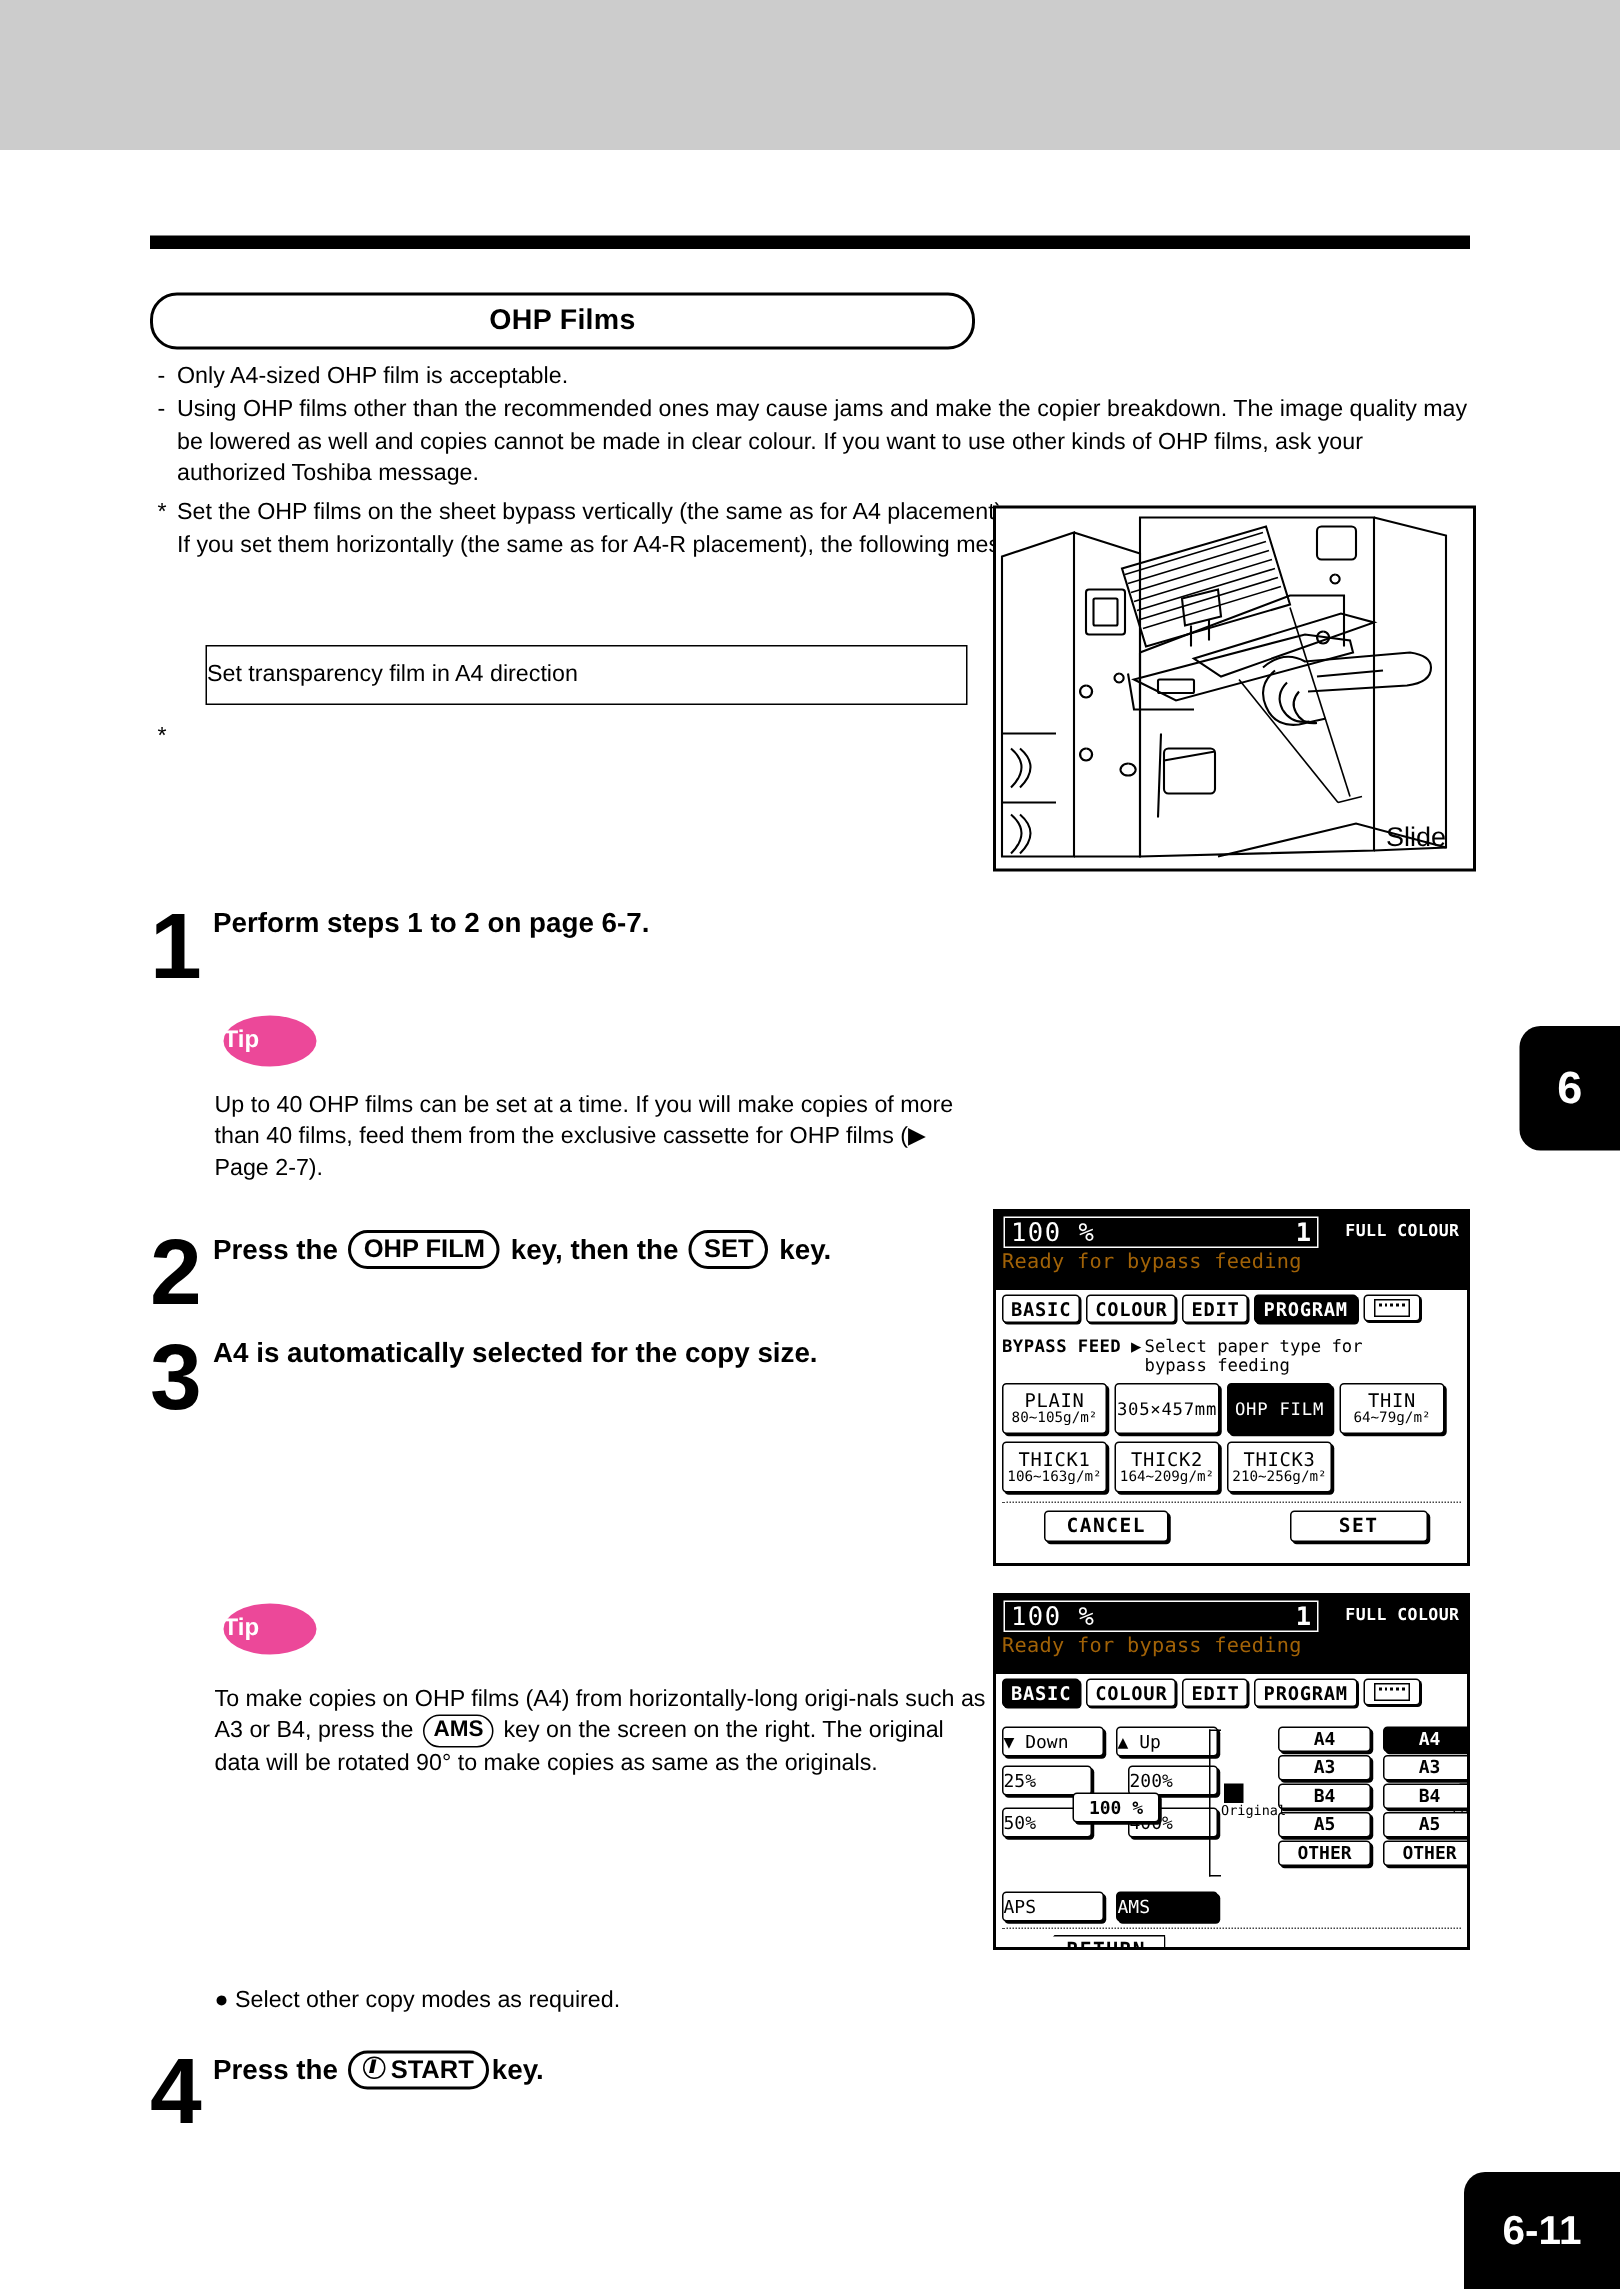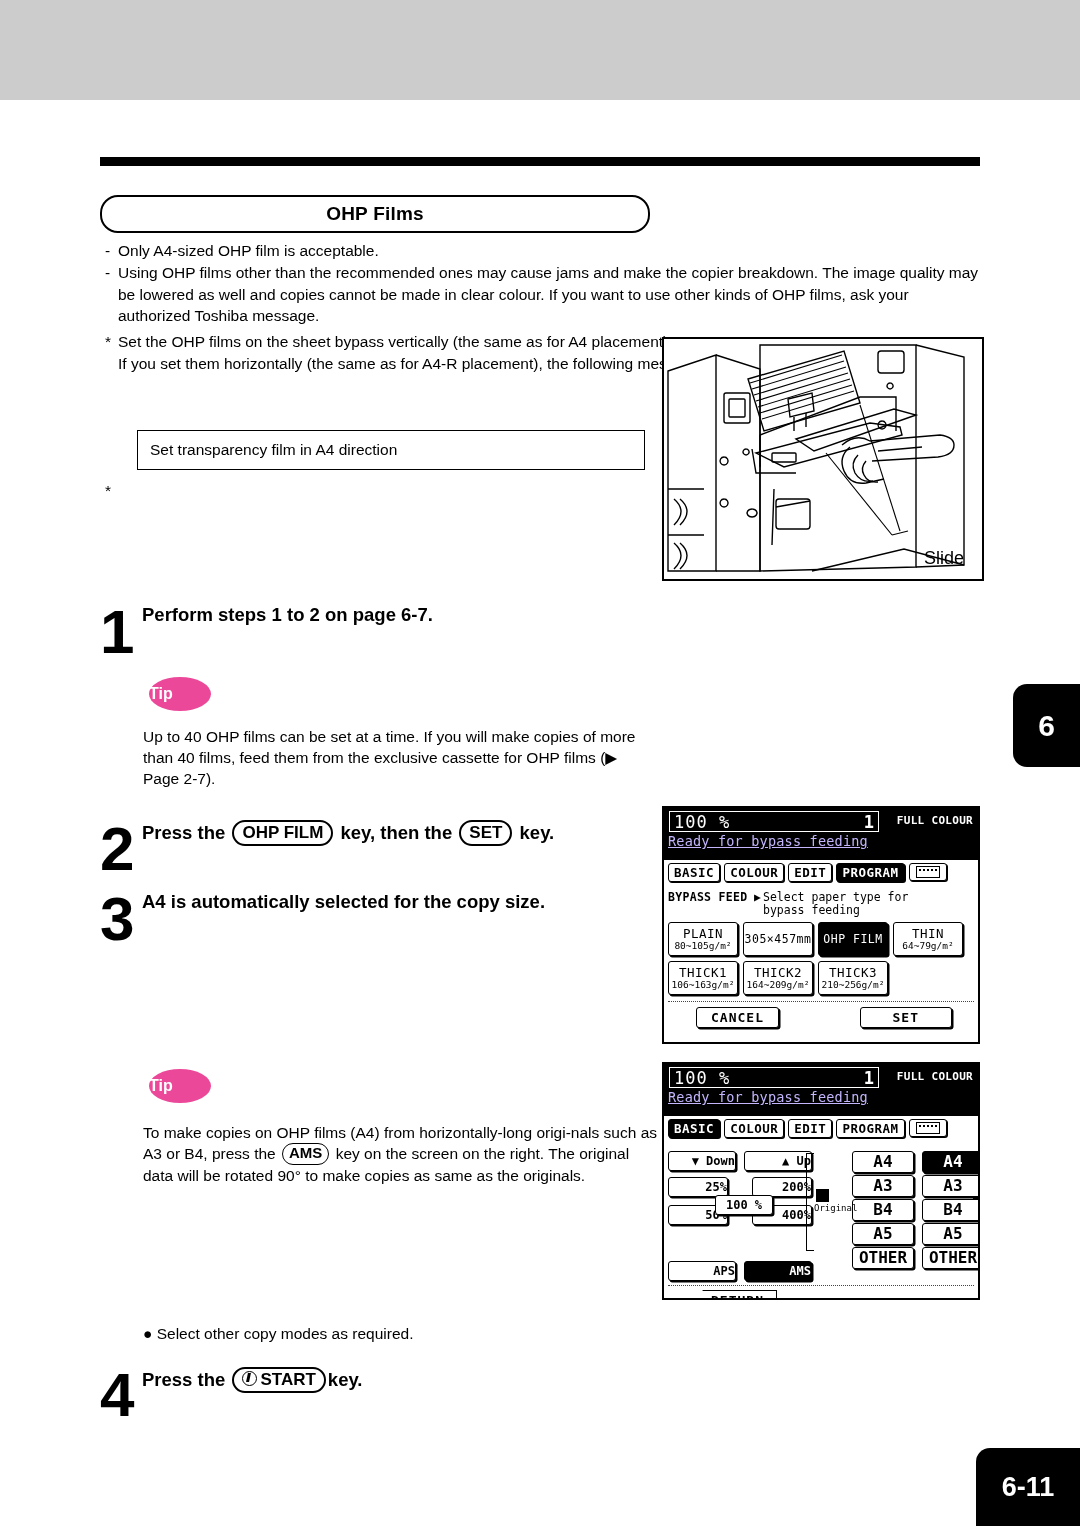--- a/index.html
+++ b/index.html
@@ -31,21 +31,21 @@
   .bullets{position:absolute;left:105px;top:240px;width:880px;font-size:15.5px;line-height:1.38;}
   .bl{display:flex;margin-bottom:1px;}
   .bl .mk{width:13px;flex:0 0 13px;}
   .bl .tx{flex:1;}
   .narrow{width:560px;}
 
   
   .msgbox{
     position:absolute;left:137px;top:430px;width:508px;height:40px;
     border:1.6px solid #000;background:#fff;
-    display:flex;align-items:center;padding-left:12px;box-sizing:border-box;
+    display:flex;align-items:center;box-sizing:border-box;
     font-size:15.5px;
   }
   .note-slower{position:absolute;left:105px;top:482px;width:560px;font-size:15.5px;display:flex;}
 
   
   .illus{position:absolute;left:662px;top:337px;width:318px;height:240px;border:2px solid #000;background:#fff;overflow:hidden;}
   .slide-lbl{position:absolute;right:18px;bottom:10px;font-size:18px;}
 
   
   .stepnum{position:absolute;font-weight:bold;font-size:62px;line-height:1;font-family:"Liberation Sans",sans-serif;}
@@ -88,21 +88,21 @@
   .lcd{position:absolute;width:318px;height:238px;border:2px solid #000;background:#fff;box-sizing:border-box;
        font-family:"DejaVu Sans Mono", monospace;overflow:hidden;}
   .lcd-head{position:relative;height:52px;background:#000;color:#fff;}
   .ratio-box{
     position:absolute;left:5px;top:3px;width:210px;height:21px;border:1.5px solid #fff;
     display:flex;align-items:center;box-sizing:border-box;padding:0 4px;
   }
   .ratio-box .pc{font-size:17px;letter-spacing:1px;}
   .ratio-box .cnt{margin-left:auto;font-size:17px;font-weight:bold;}
   .fullcol{position:absolute;right:5px;top:6px;font-size:11px;font-weight:bold;letter-spacing:.3px;}
-  .readyline{position:absolute;left:4px;top:25px;font-size:13.5px;color:#c4b5fd;letter-spacing:.2px;text-decoration:underline;}
+  .readyline{position:absolute;left:4px;top:25px;font-size:13.5px;color:#a16207;letter-spacing:.2px;}
 
   .lcd-body{position:relative;height:152px;background:#fff;padding:3px 4px 0 4px;box-sizing:border-box;}
 
   .tabrow{display:flex;gap:4px;align-items:flex-start;height:24px;}
   .ltab{
     flex:0 0 auto;border:1.6px solid #000;border-radius:3px;
     padding:1px 5px;font-size:12.5px;font-weight:bold;letter-spacing:.5px;
     background:#fff;color:#000;box-shadow:1px 1px 0 #000;
   }
   .ltab.sel{background:#000;color:#fff;}
@@ -135,41 +135,41 @@
   }
   .fbtn.cancel{margin-left:28px;}
   .fbtn.set{margin-left:auto;margin-right:22px;padding:2px 32px;}
 
   
   .zone2{display:flex;margin-top:8px;}
   .zleft{width:152px;position:relative;}
   .zrow{display:flex;gap:8px;}
   .zb{
     border:1.6px solid #000;border-radius:3px;background:#fff;box-shadow:1.5px 1.5px 0 #000;
-    font-size:12px;font-weight:bold;text-align:right;padding:2px 0;box-sizing:border-box;
+    font-size:12px;font-weight:normal;text-align:left;padding:2px 0;box-sizing:border-box;
   }
   .zb.w70{width:68px;}
   .zb.w60{width:60px;}
   .zb.sel{background:#000;color:#fff;}
   .zmid{
     position:absolute;left:47px;top:44px;width:56px;
     border:1.6px solid #000;border-radius:3px;background:#fff;box-shadow:1.5px 1.5px 0 #000;
     font-size:12px;font-weight:bold;text-align:center;padding:2px 0;z-index:3;
   }
   .zgrid{margin-top:6px;position:relative;height:54px;}
   .zgrid .l{position:absolute;left:0;}
   .zgrid .r{position:absolute;left:84px;}
   .apsrow{margin-top:30px;display:flex;gap:8px;}
 
   .zright{flex:1;position:relative;padding-left:10px;}
   .sizecols{display:flex;gap:8px;margin-left:30px;}
   .scol{display:flex;flex-direction:column;gap:2px;}
   .sbtn{
     width:62px;border:1.6px solid #000;border-radius:3px;background:#fff;box-shadow:1.5px 1.5px 0 #000;
-    font-size:16px;font-weight:bold;text-align:center;padding:0px 0 1px 0;box-sizing:border-box;
+    font-size:12px;font-weight:bold;text-align:center;padding:0px 0 1px 0;box-sizing:border-box;
   }
   .sbtn.sel{background:#000;color:#fff;}
   .origlbl{position:absolute;left:2px;top:52px;font-size:9px;}
   .copylbl{position:absolute;right:-6px;top:52px;font-size:9px;}
   .papicon{position:absolute;width:13px;height:13px;background:#000;}
   .papicon.o{left:4px;top:38px;}
   .papicon.c{right:-2px;top:38px;}
   .brk{position:absolute;border:1.4px solid #000;border-right:none;width:7px;height:96px;left:-6px;top:2px;}
 
   .retrow{margin-top:4px;display:flex;}

